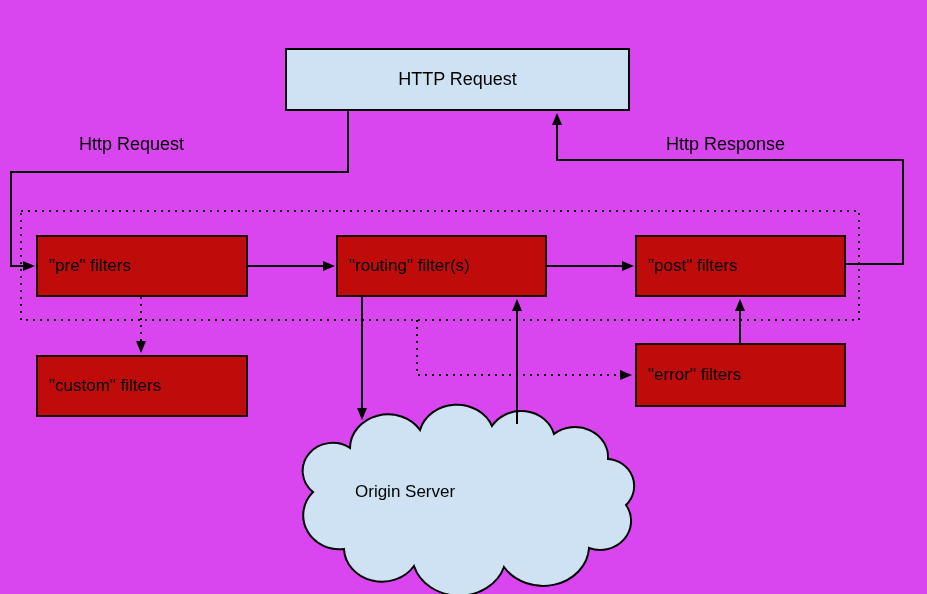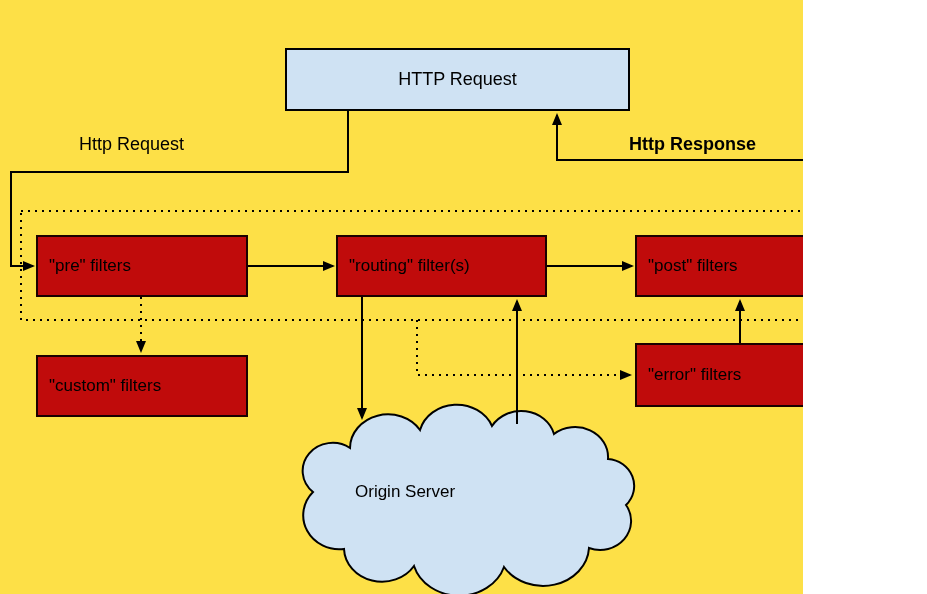--- a/index.html
+++ b/index.html
@@ -1,20 +1,20 @@
 <!DOCTYPE html>
 <html><head>
 <meta charset="utf-8">
 <style>
   html, body { margin: 0; padding: 0; background: #ffffff; }
   .canvas {
     position: relative;
-    width: 803px;
+    width: 927px;
     height: 594px;
-    background: #fde047;
+    background: #d946ef;
     font-family: "Liberation Sans", sans-serif;
     color: #000000;
     overflow: hidden;
   }
   .layer {
     position: absolute;
     left: 0; top: 0;
     width: 927px; height: 594px;
   }
   .node {
@@ -49,21 +49,21 @@
     font-size: 17px;
   }
   
   #http-request-box { left: 285px; top: 48px;  width: 345px; height: 63px; }
   #pre-filters-box  { left: 36px;  top: 235px; width: 212px; height: 62px; }
   #routing-filters-box { left: 336px; top: 235px; width: 211px; height: 62px; }
   #post-filters-box { left: 635px; top: 235px; width: 211px; height: 62px; }
   #custom-filters-box { left: 36px; top: 355px; width: 212px; height: 62px; }
   #error-filters-box { left: 635px; top: 343px; width: 211px; height: 64px; }
   #http-request-label  { left: 79px;  top: 134px; }
-  #http-response-label { left: 629px; top: 134px; font-weight: bold; }
+  #http-response-label { left: 666px; top: 134px; }
 </style>
 </head>
 <body>
 
 <div class="canvas">
 
   <svg class="layer" viewBox="0 0 927 594">
     <defs>
       <marker id="ah" markerWidth="13" markerHeight="11" refX="10" refY="5" orient="auto" markerUnits="userSpaceOnUse">
         <path d="M0,0 L12,5 L0,10 Z" fill="#000000"></path>

